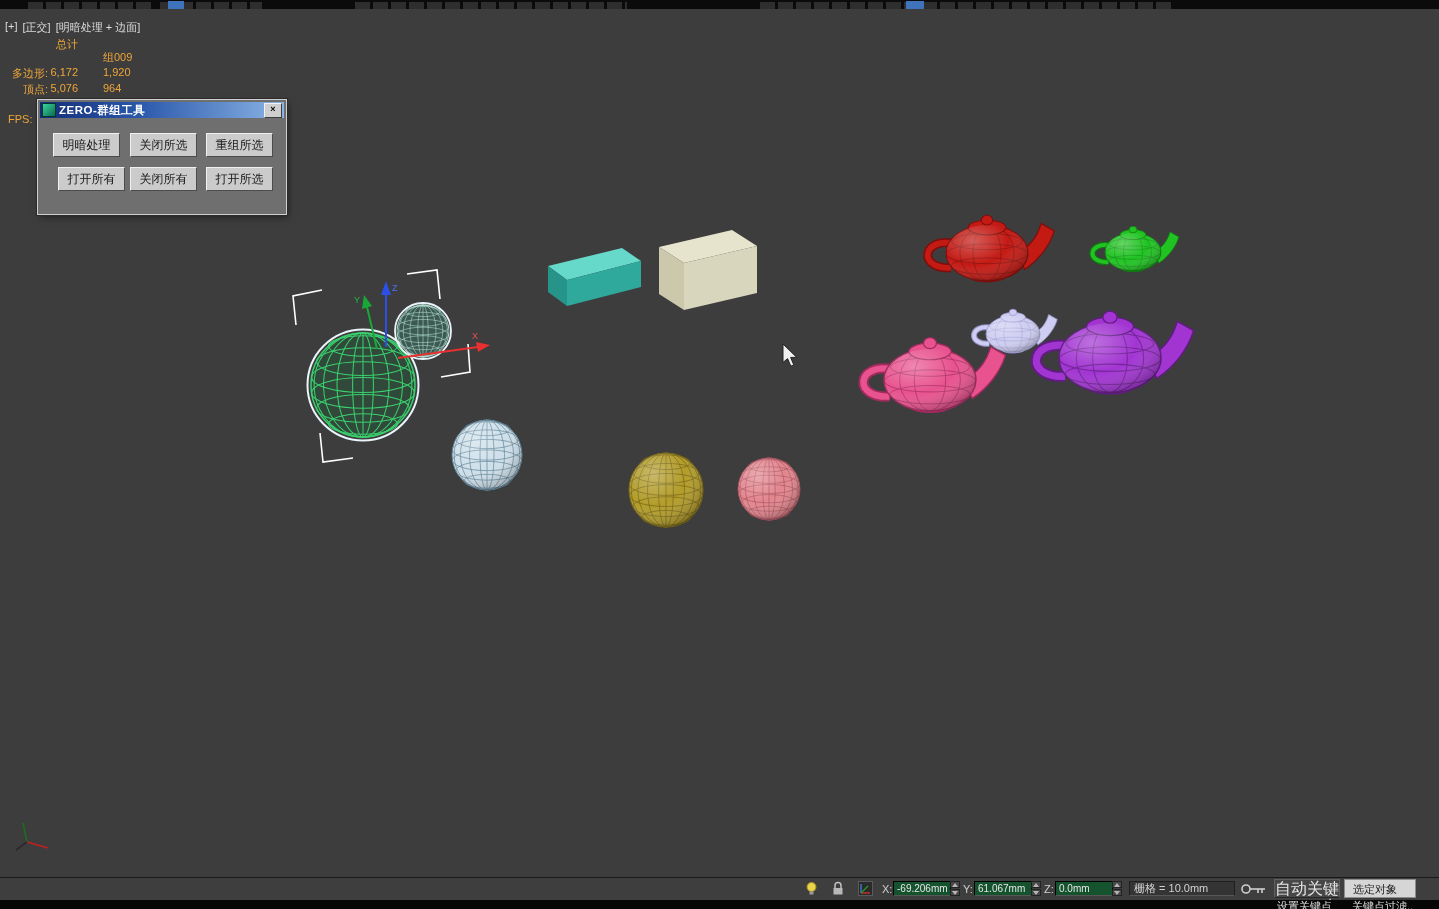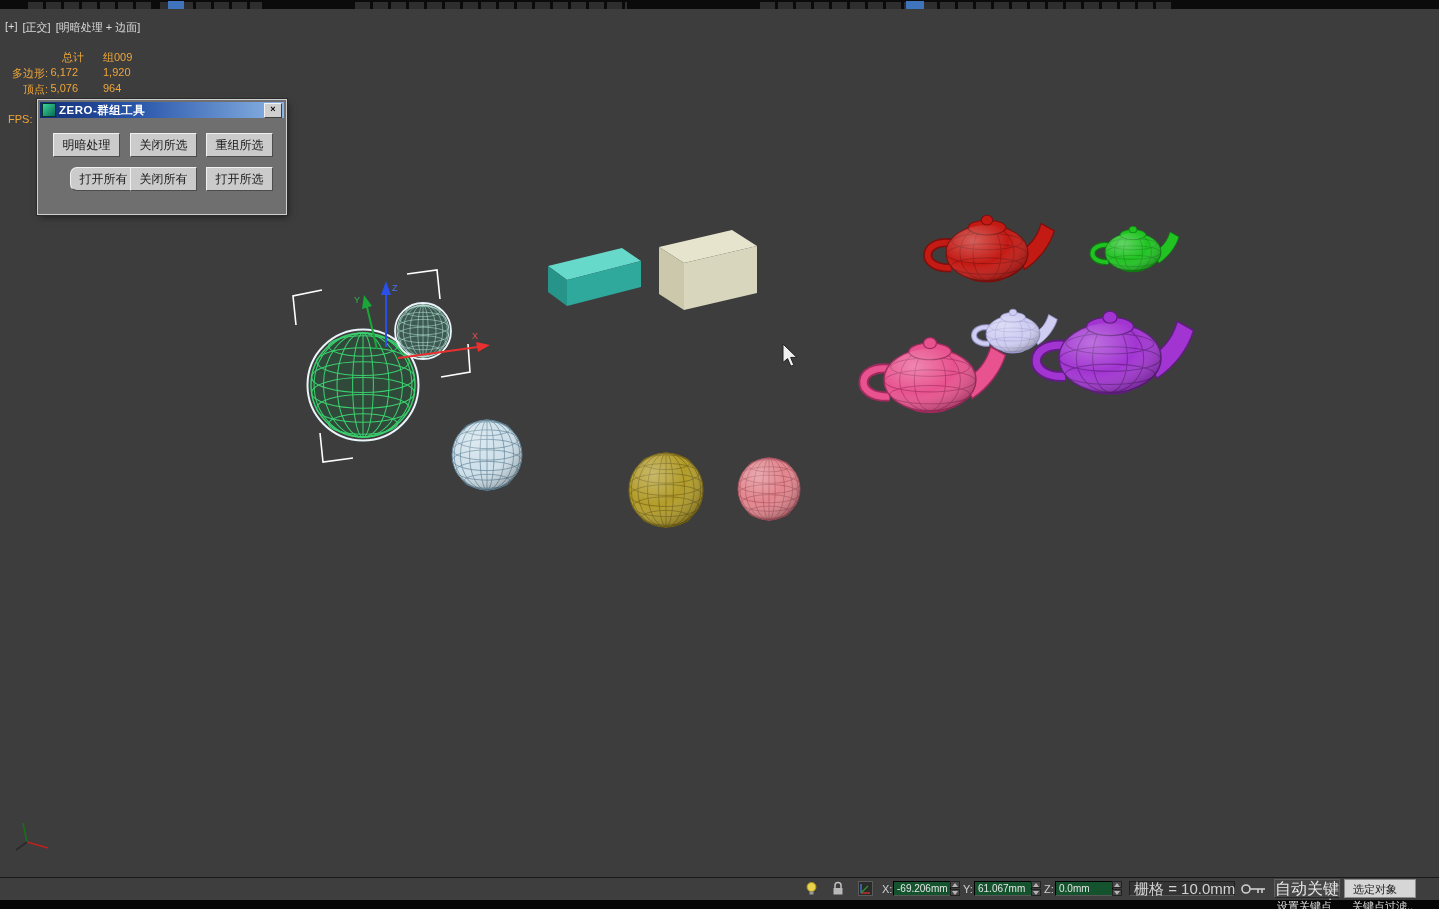--- a/index.html
+++ b/index.html
@@ -42,21 +42,21 @@
   .sb-label{position:absolute;top:5px;font-size:11px;color:#cfcfcf;}
   .coord-input{position:absolute;top:3px;width:50px;height:13px;background:#14532d;border:1px solid #000;
                border-bottom-color:#565656;color:#e6e6e6;font-size:10px;padding:0 3px;font-family:inherit;}
   .spinner{position:absolute;top:3px;width:10px;height:15px;}
   .spin{position:absolute;left:0;width:10px;height:7px;background:#474747;border:1px solid #222;box-sizing:border-box;
         display:flex;align-items:center;justify-content:center;}
   .spin.up{top:0;} .spin.dn{top:8px;}
   .tri-up{width:0;height:0;border-left:3px solid transparent;border-right:3px solid transparent;border-bottom:4px solid #b5b5b5;}
   .tri-dn{width:0;height:0;border-left:3px solid transparent;border-right:3px solid transparent;border-top:4px solid #b5b5b5;}
   .grid-box{position:absolute;left:1129px;top:3px;width:96px;height:13px;background:#343434;border:1px solid #1f1f1f;
-            border-bottom-color:#575757;color:#d2d2d2;font-size:15px;padding:0 4px;line-height:13px;white-space:nowrap;}
+            border-bottom-color:#575757;color:#d2d2d2;font-size:11px;padding:0 4px;line-height:13px;white-space:nowrap;}
   .autokey{position:absolute;left:1274px;top:1px;width:66px;height:19px;background:#474747;border:1px solid #5f5f5f;
            border-bottom-color:#272727;color:#e6e6e6;font-size:16px;text-align:right;line-height:18px;box-sizing:border-box;cursor:default;}
   .selset{position:absolute;left:1344px;top:1px;width:72px;height:19px;background:#d6d6d6;border:1px solid #8c8c8c;
           color:#1a1a1a;font-size:11px;line-height:18px;padding-left:8px;box-sizing:border-box;cursor:default;}
   .sb-icon{position:absolute;top:3px;}
 
   .bottomstrip{position:absolute;left:0;top:900px;width:1439px;height:9px;background:#060606;overflow:hidden;z-index:16;}
   .cut-text{position:absolute;top:-1px;font-size:11px;color:#e0e0e0;white-space:nowrap;}
 </style>
 </head>
@@ -197,41 +197,41 @@
     <polygon points="783,344 783,362.5 787.6,358.6 790.8,366.2 793.8,364.9 790.6,357.4 796.8,357.4" fill="#f0f0f0" stroke="#222222" stroke-width="1"></polygon>
   </svg>
 
   <div class="vp-label">
     <span>[+]</span>
     <span>[正交]</span>
     <span>[明暗处理 + 边面]</span>
   </div>
 
   <div class="stats">
-    <span class="st-v1" style="top:50px;margin-left:6px;">总计</span>
+    <span class="st-v1" style="top:37px;">总计</span>
     <span class="st-v2" style="top:50px;">组009</span>
     <span class="st-label" style="top:66px;">多边形:</span>
     <span class="st-v1" style="top:66px;">6,172</span>
     <span class="st-v2" style="top:66px;">1,920</span>
     <span class="st-label" style="top:82px;">顶点:</span>
     <span class="st-v1" style="top:82px;">5,076</span>
     <span class="st-v2" style="top:82px;">964</span>
     <span style="left:8px;top:113px;">FPS:</span>
   </div>
 
   <div class="dialog">
     <div class="dlg-title">
       <div class="dlg-icon"></div>
       <div class="dlg-title-text">ZERO-群组工具</div>
       <div class="dlg-close">×</div>
     </div>
     <div class="dlg-btn" style="left:15px;top:33px;">明暗处理</div>
     <div class="dlg-btn" style="left:92px;top:33px;">关闭所选</div>
     <div class="dlg-btn" style="left:168px;top:33px;">重组所选</div>
-    <div class="dlg-btn" style="left:32px;top:67px;border-radius:7px;">打开所有</div>
+    <div class="dlg-btn" style="left:20px;top:67px;">打开所有</div>
     <div class="dlg-btn" style="left:92px;top:67px;">关闭所有</div>
     <div class="dlg-btn" style="left:168px;top:67px;">打开所选</div>
   </div>
 
   <div class="statusbar">
     <svg class="sb-icon" style="left:805px;" width="13" height="16">
       <circle cx="6.5" cy="6" r="4.5" fill="#e8d44a" stroke="#a89020"></circle>
       <rect x="4.5" y="10.5" width="4" height="3" fill="#999"></rect>
     </svg>
     <svg class="sb-icon" style="left:832px;" width="12" height="15">

